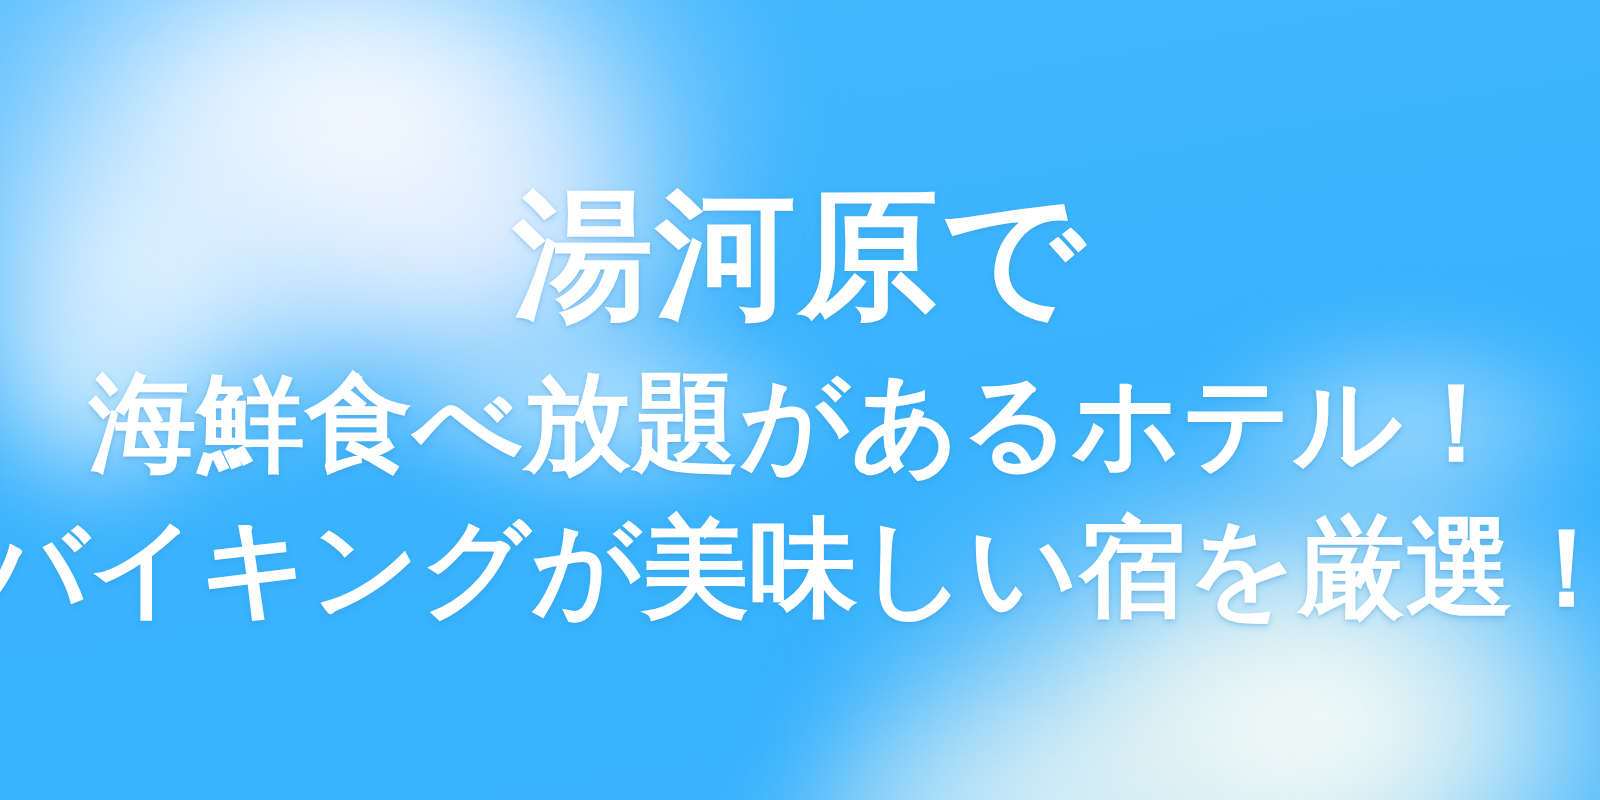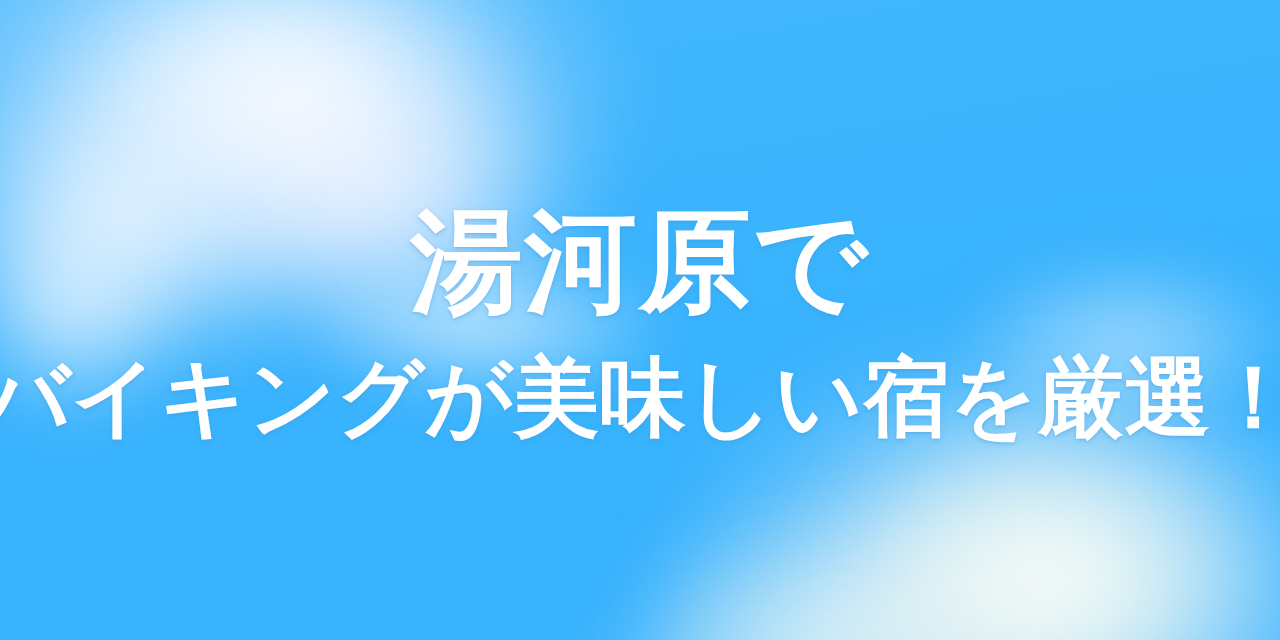--- a/index.html
+++ b/index.html
@@ -213,18 +213,19 @@
   <div class="cloud-lower-right"></div>
   <div class="cloud-lr-puff-a"></div>
   <div class="cloud-lr-puff-b"></div>
   <div class="cloud-lr-wisp"></div>
   <div class="cloud-bottom-center"></div>
 
   <div class="headline">
 
     <div class="headline-line headline-line-1">湯河原で</div>
 
+    <div class="headline-line headline-line-2">海鮮食べ放題があるホテル！</div>
 
     <div class="headline-line headline-line-3">バイキングが美味しい宿を厳選！</div>
 
   </div>
 
 </div>
 
 </body></html>

